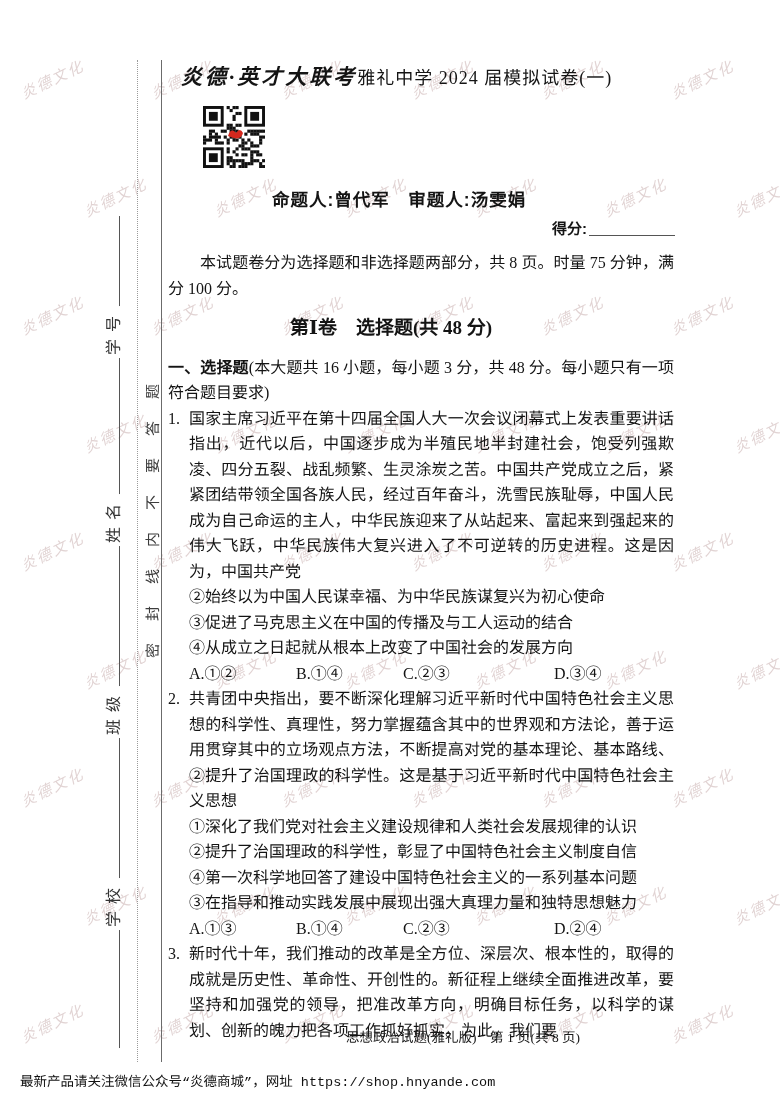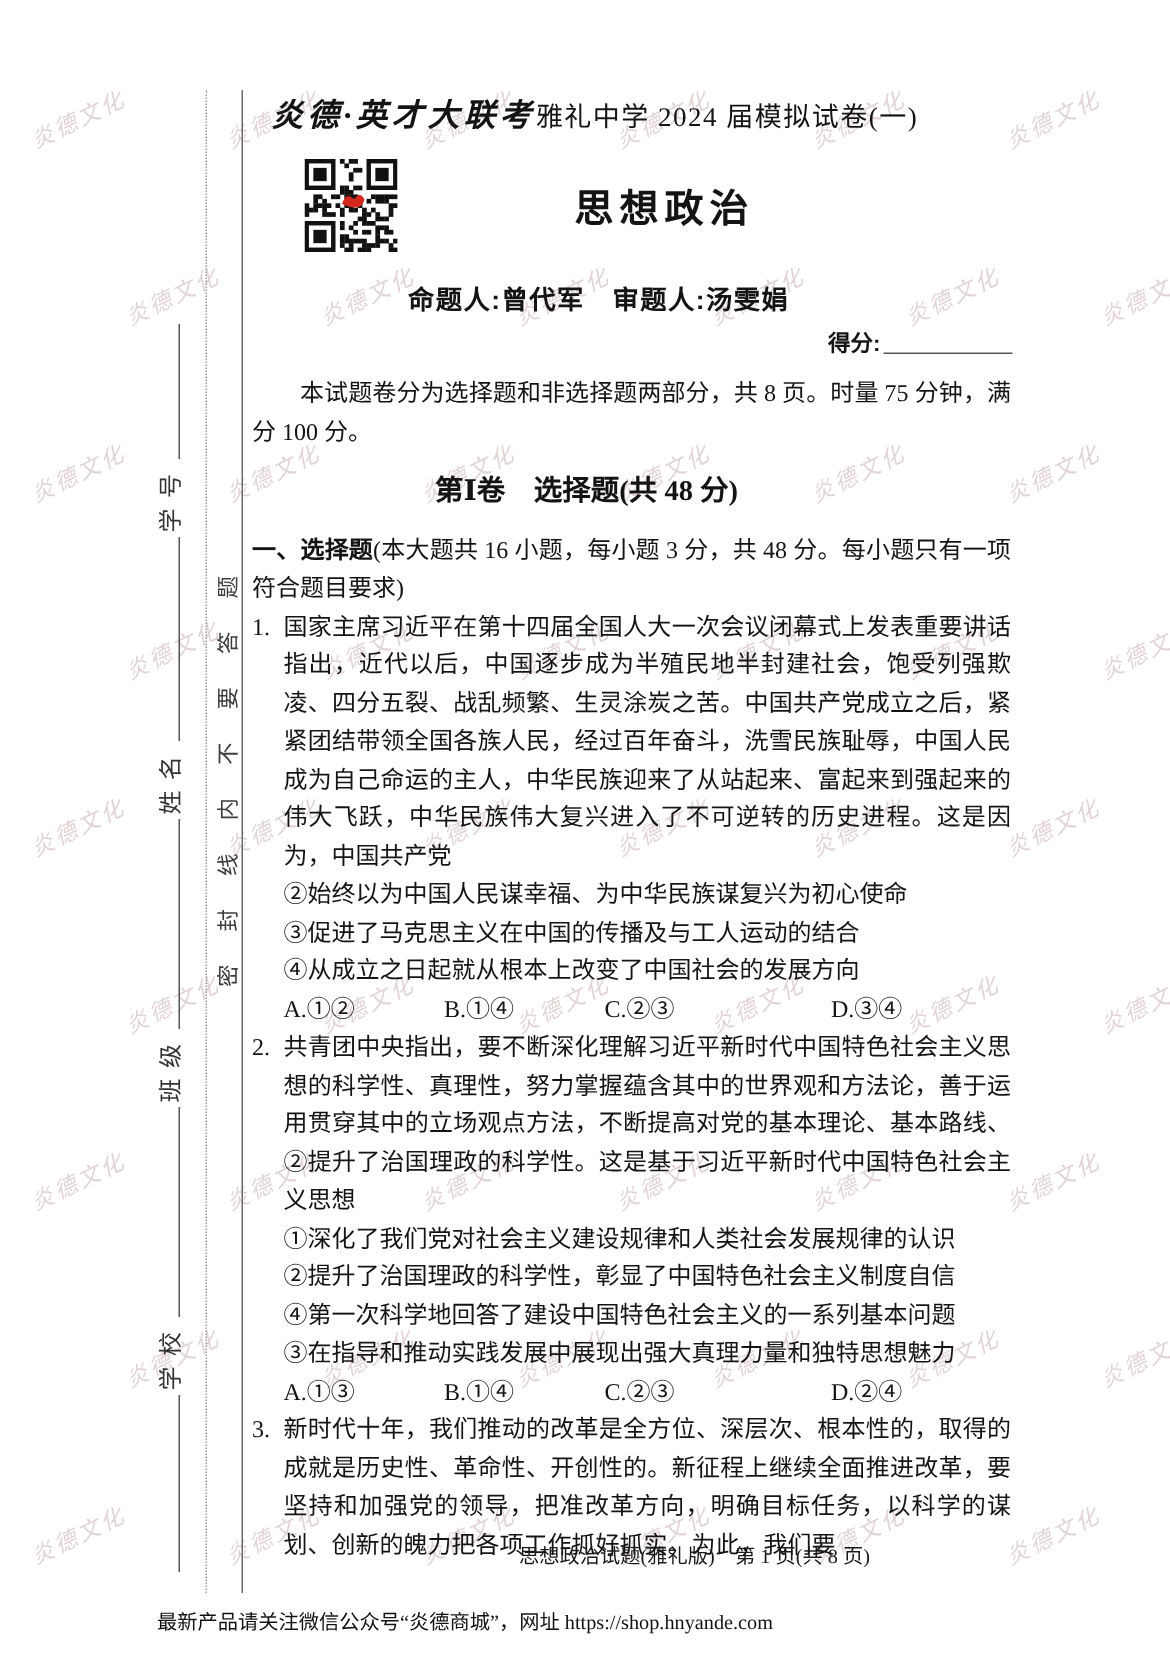--- a/index.html
+++ b/index.html
@@ -55,22 +55,22 @@
   .instr{margin:0;}
   .instr .lead{font-weight:bold;}
   .q{position:relative;padding-left:21px;margin:0;}
   .qnum{position:absolute;left:0;top:0;}
   .choices{white-space:nowrap;}
   .choice{display:inline-block;width:107px;}
   .choice:last-child{width:auto;margin-left:44px;}
   
   .footer{position:absolute;left:100px;top:1026px;width:480px;text-align:right;font-size:13.5px;z-index:2;color:#1a1a1a;}
   .promo{
-    position:absolute;left:20px;top:1070px;width:580px;text-align:center;z-index:2;
-    font-family:Liberation Serif, serif;font-size:13.5px;color:#111;
+    position:absolute;left:20px;top:1070px;width:580px;z-index:2;
+    font-family:Liberation Mono, monospace;font-size:13.5px;color:#111;
   }
 </style>
 </head>
 <body>
 
 <div class="page">
 
   <div id="watermarks">
       <span class="wm" style="left: 18px; top: 68px;">炎德文化</span>
       <span class="wm" style="left: 148px; top: 68px;">炎德文化</span>
@@ -255,21 +255,20 @@
       <rect x="5.904761904761905" y="5.904761904761905" width="8.857142857142858" height="8.857142857142858" fill="#111"></rect>
       <rect x="41.333333333333336" y="0" width="20.666666666666668" height="20.666666666666668" fill="#111"></rect>
       <rect x="44.28571428571429" y="2.9523809523809526" width="14.761904761904763" height="14.761904761904763" fill="#fff"></rect>
       <rect x="47.23809523809524" y="5.904761904761905" width="8.857142857142858" height="8.857142857142858" fill="#111"></rect>
       <rect x="0" y="41.333333333333336" width="20.666666666666668" height="20.666666666666668" fill="#111"></rect>
       <rect x="2.9523809523809526" y="44.28571428571429" width="14.761904761904763" height="14.761904761904763" fill="#fff"></rect>
       <rect x="5.904761904761905" y="47.23809523809524" width="8.857142857142858" height="8.857142857142858" fill="#111"></rect>
       <path d="M25,30 q3,-9 8,-3 q4,-6 7,0 q-2,9 -15,3 Z" fill="#d4281e"></path>
     </svg>
 
-  <div class="subject">思想政治</div>
   <div class="byline">命题人:曾代军　审题人:汤雯娟</div>
 
   <div class="score">
     <span class="score-label">得分:</span>
     <span class="score-blank"></span>
   </div>
 
   <div class="content">
     <p class="intro">本试题卷分为选择题和非选择题两部分，共 8 页。时量 75 分钟，满分 100 分。</p>
 

